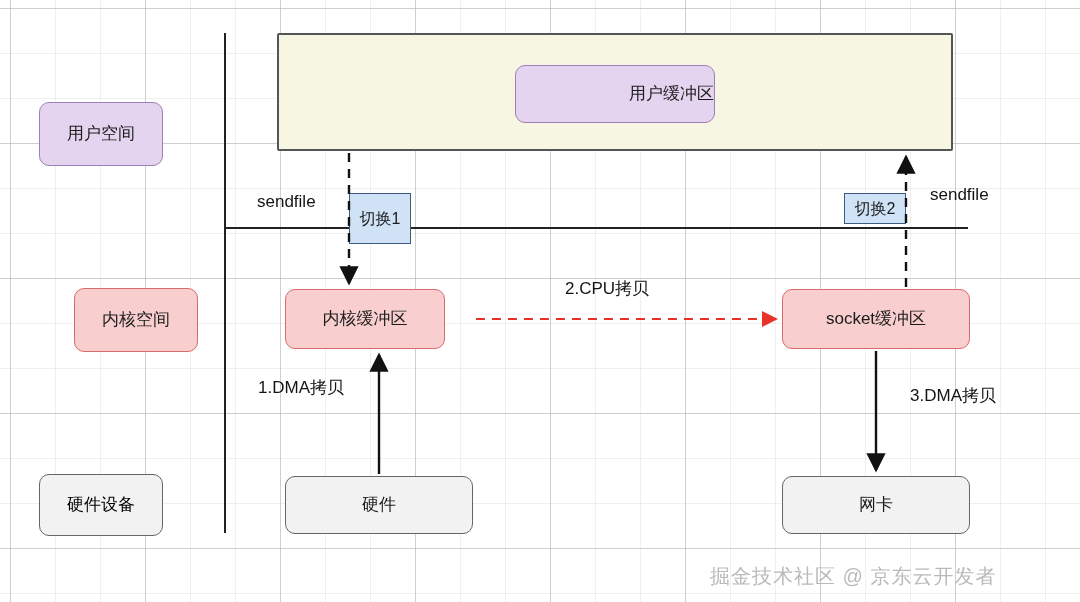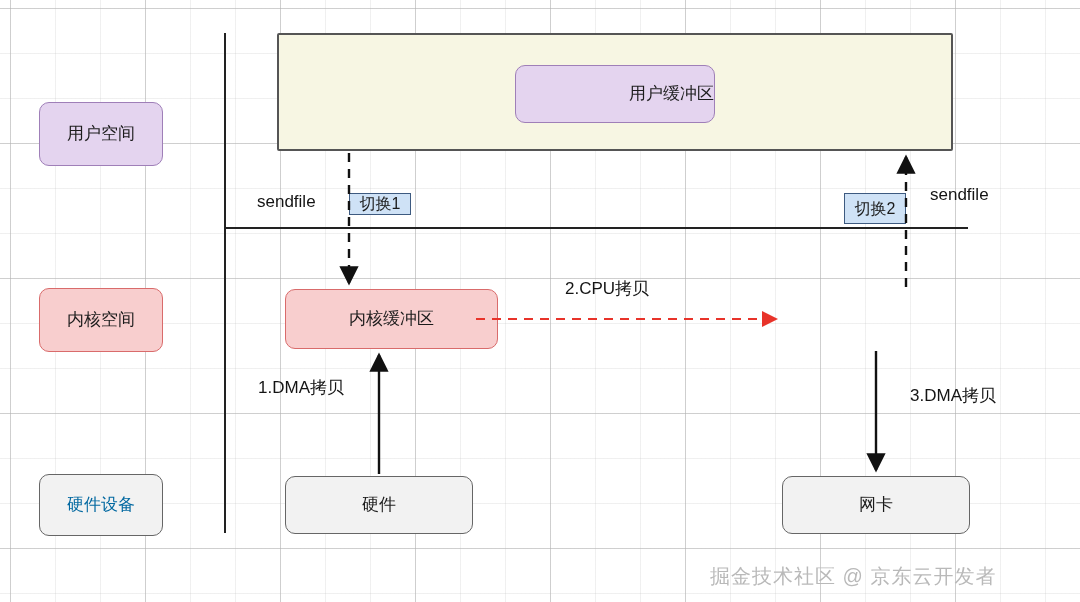--- a/index.html
+++ b/index.html
@@ -61,20 +61,21 @@
     border-style: solid;
   }
 
   .lane-user {
     background: #e4d4ef;
     border-color: #9f7fb8;
   }
   .lane-kernel {
     background: #f8cece;
     border-color: #d96b6b;
+    margin-left: 35px;
   }
 
   .bigbox {
     background: #f7f6e3;
     border: 2px solid #555555;
     border-radius: 2px;
   }
 
   .userbuf {
     background: #e4d4ef;
@@ -151,52 +152,55 @@
   <div class="hrule" style="left:224px; top:227px; width:744px;"></div>
 
   <div class="node rounded lane-label lane-user" style="left:39px; top:102px;">
     <span>用户空间</span>
   </div>
 
   <div class="node rounded lane-label lane-kernel" style="left:39px; top:288px;">
     <span>内核空间</span>
   </div>
 
-  <div class="node rounded lane-label lane-hardware" style="left:39px; top:474px; width:124px; height:62px; background:#f2f2f2; border:1.6px solid #666666; border-radius:10px; display:flex; align-items:center; justify-content:center; position:absolute; font-size:17px; color:#0369a1;">
+  <div class="node rounded lane-label lane-hardware" style="left:39px; top:474px; width:124px; height:62px; background:#f2f2f2; border:1.6px solid #666666; border-radius:10px; display:flex; align-items:center; justify-content:center; position:absolute; font-size:17px; color:#000000;">
     <span>硬件设备</span>
   </div>
 
   <div class="node bigbox" style="left:277px; top:33px; width:676px; height:118px;">
     <span></span>
   </div>
 
   <div class="node rounded userbuf" style="left:515px; top:65px; width:200px; height:58px;justify-content:flex-end;">
     <span>用户缓冲区</span>
   </div>
 
   <div class="txt" style="left:257px; top:192px;">
     <span>sendfile</span>
   </div>
 
   <div class="txt" style="left:930px; top:185px;">
     <span>sendfile</span>
   </div>
 
-  <div class="node switchbox" style="left:349px; top:193px; width:62px; height:22px;">
+  <div class="node switchbox" style="left:349px; top:193px; width:62px; height:51px;">
     <span>切换1</span>
   </div>
 
   <div class="node switchbox" style="left:844px; top:193px; width:62px; height:31px;">
     <span>切换2</span>
   </div>
 
-  <div class="node rounded kernbuf" style="left:285px; top:289px; width:213px; height:60px;">
+  <div class="node rounded kernbuf" style="left:285px; top:289px; width:160px; height:60px;">
     <span>内核缓冲区</span>
   </div>
 
+  <div class="node rounded kernbuf" style="left:782px; top:289px; width:188px; height:60px;">
+    <span>socket缓冲区</span>
+  </div>
 
   <div class="node rounded hwbox" style="left:782px; top:476px; width:188px; height:58px;">
     <span>网卡</span>
   </div>
 
   <div class="node rounded hwbox" style="left:285px; top:476px; width:188px; height:58px;">
     <span>硬件</span>
   </div>
 
   <div class="txt wrap" style="left:255px; top:377px; width:92px;">

